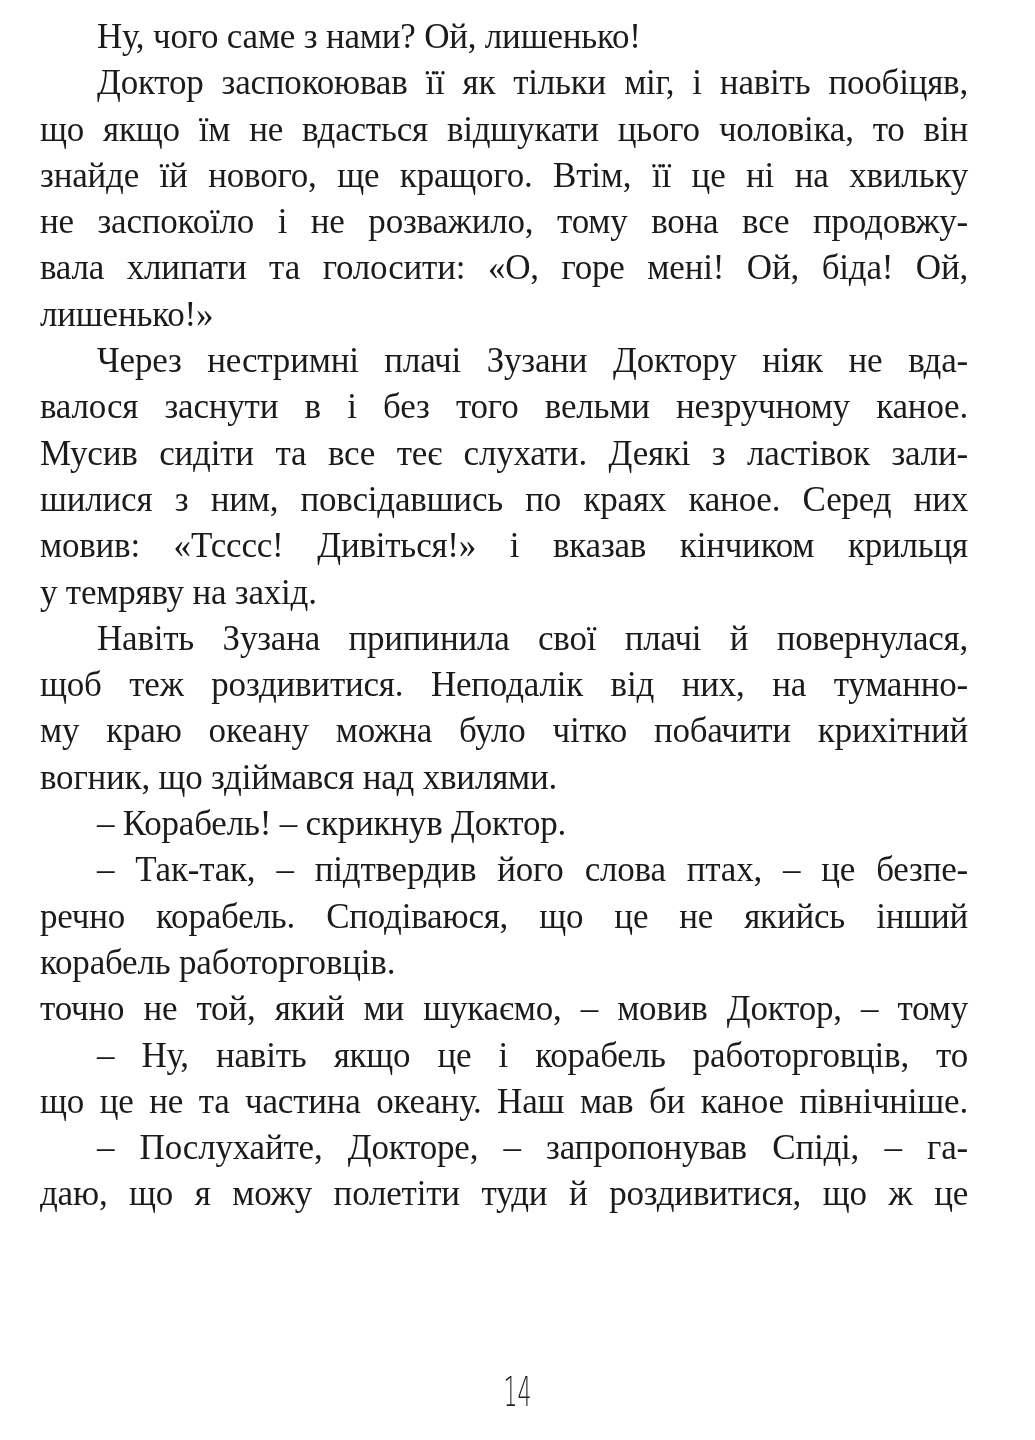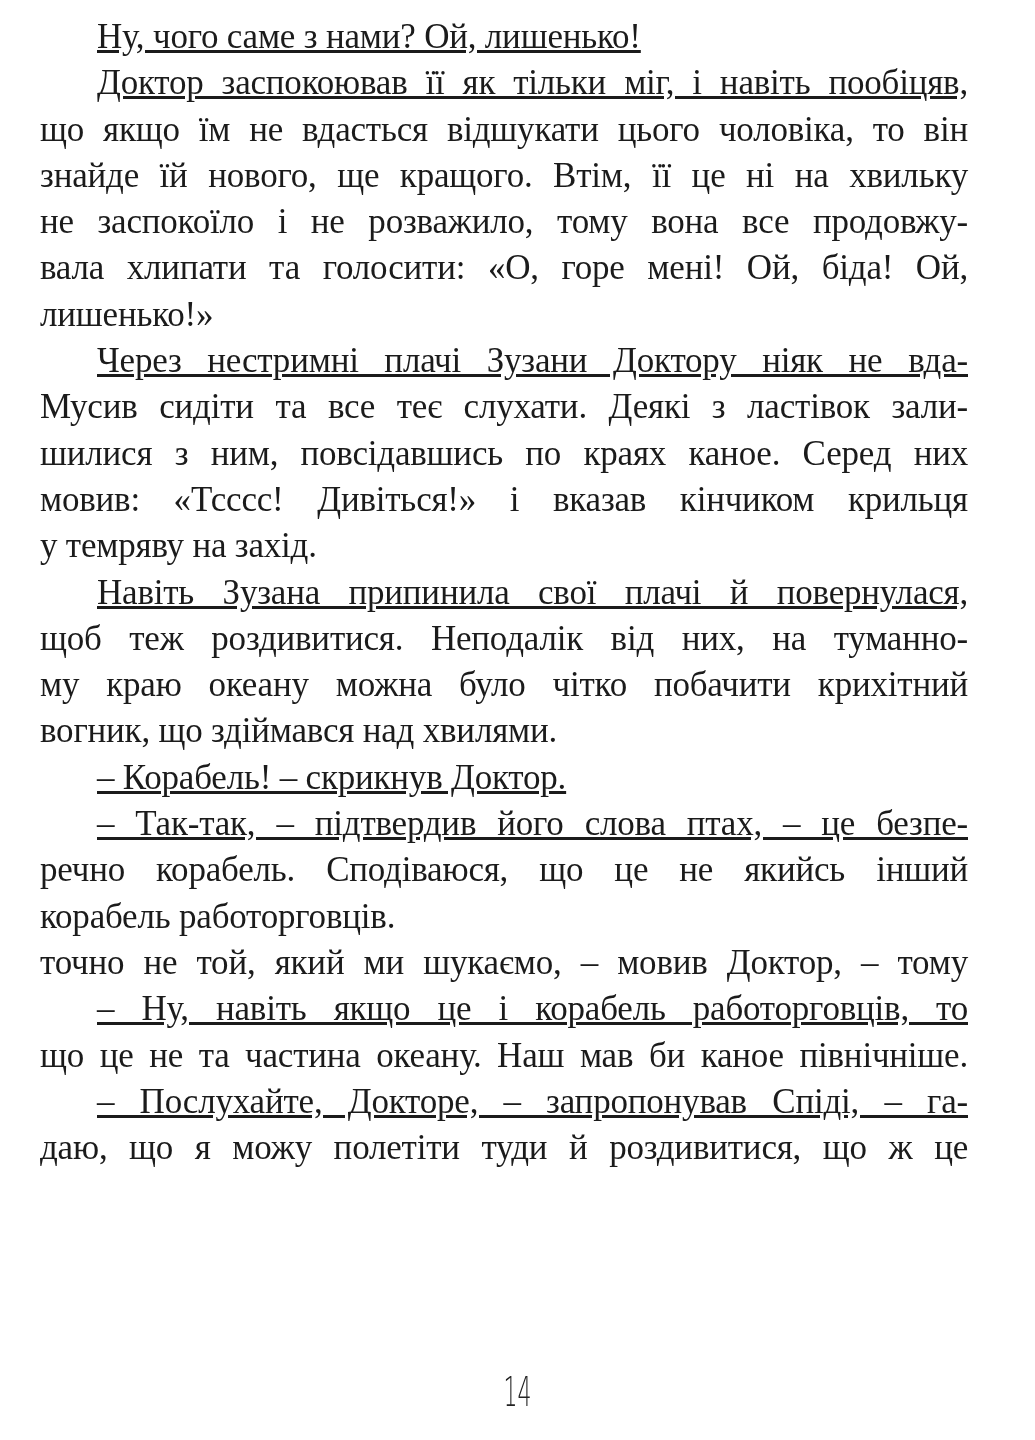--- a/index.html
+++ b/index.html
@@ -31,21 +31,20 @@
       text-align-last: justify;
       letter-spacing: -0.2px;
       word-spacing: 0px;
     }
     .line.last {
       text-align-last: left;
     }
     .line.indent {
       padding-left: 57px;
       width: calc(100% - 57px);
-      text-decoration: underline;
     }
     .line span {
       display: block;
       white-space: normal;
     }
     .page-number {
       position: absolute;
       top: 1362px;
       left: 0;
       width: 1035px;
@@ -86,20 +85,23 @@
         <span>вала хлипати та голосити: «О, горе мені! Ой, біда! Ой,</span>
       </div>
     <div class="line last">
         <span>лишенько!»</span>
       </div>
   </div>
 
   <div class="paragraph">
     <div class="line indent">
         <span>Через нестримні плачі Зузани Доктору ніяк не вда-</span>
+      </div>
+    <div class="line">
+        <span>валося заснути в і без того вельми незручному каное.</span>
       </div>
     <div class="line">
         <span>Мусив сидіти та все теє слухати. Деякі з ластівок зали-</span>
       </div>
     <div class="line">
         <span>шилися з ним, повсідавшись по краях каное. Серед них</span>
       </div>
     <div class="line">
         <span>мовив: «Тсссс! Дивіться!» і вказав кінчиком крильця</span>
       </div>

